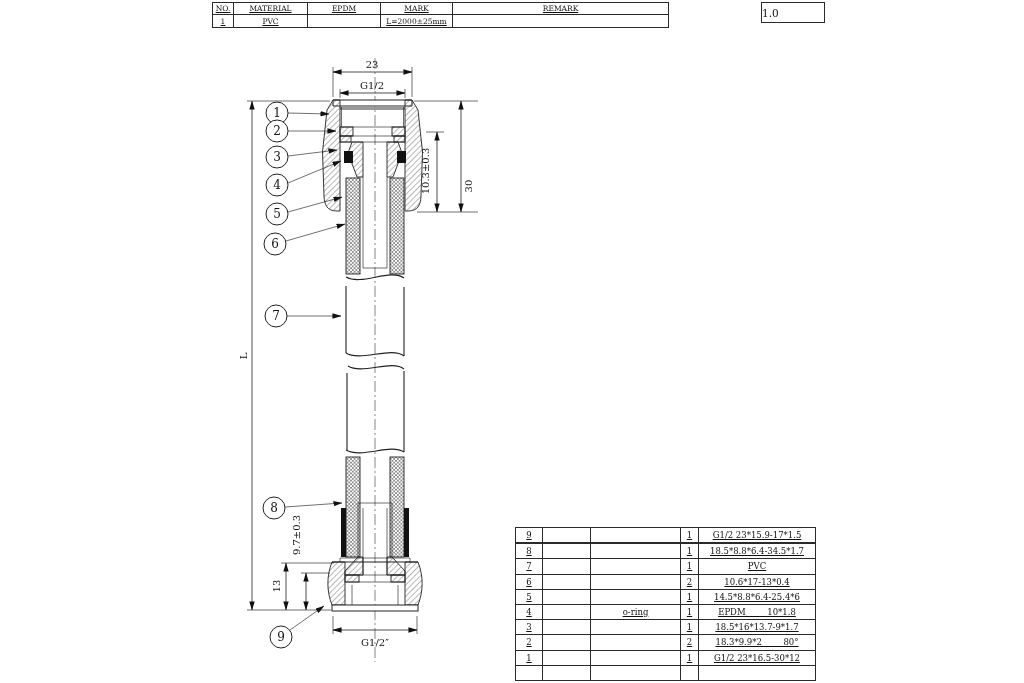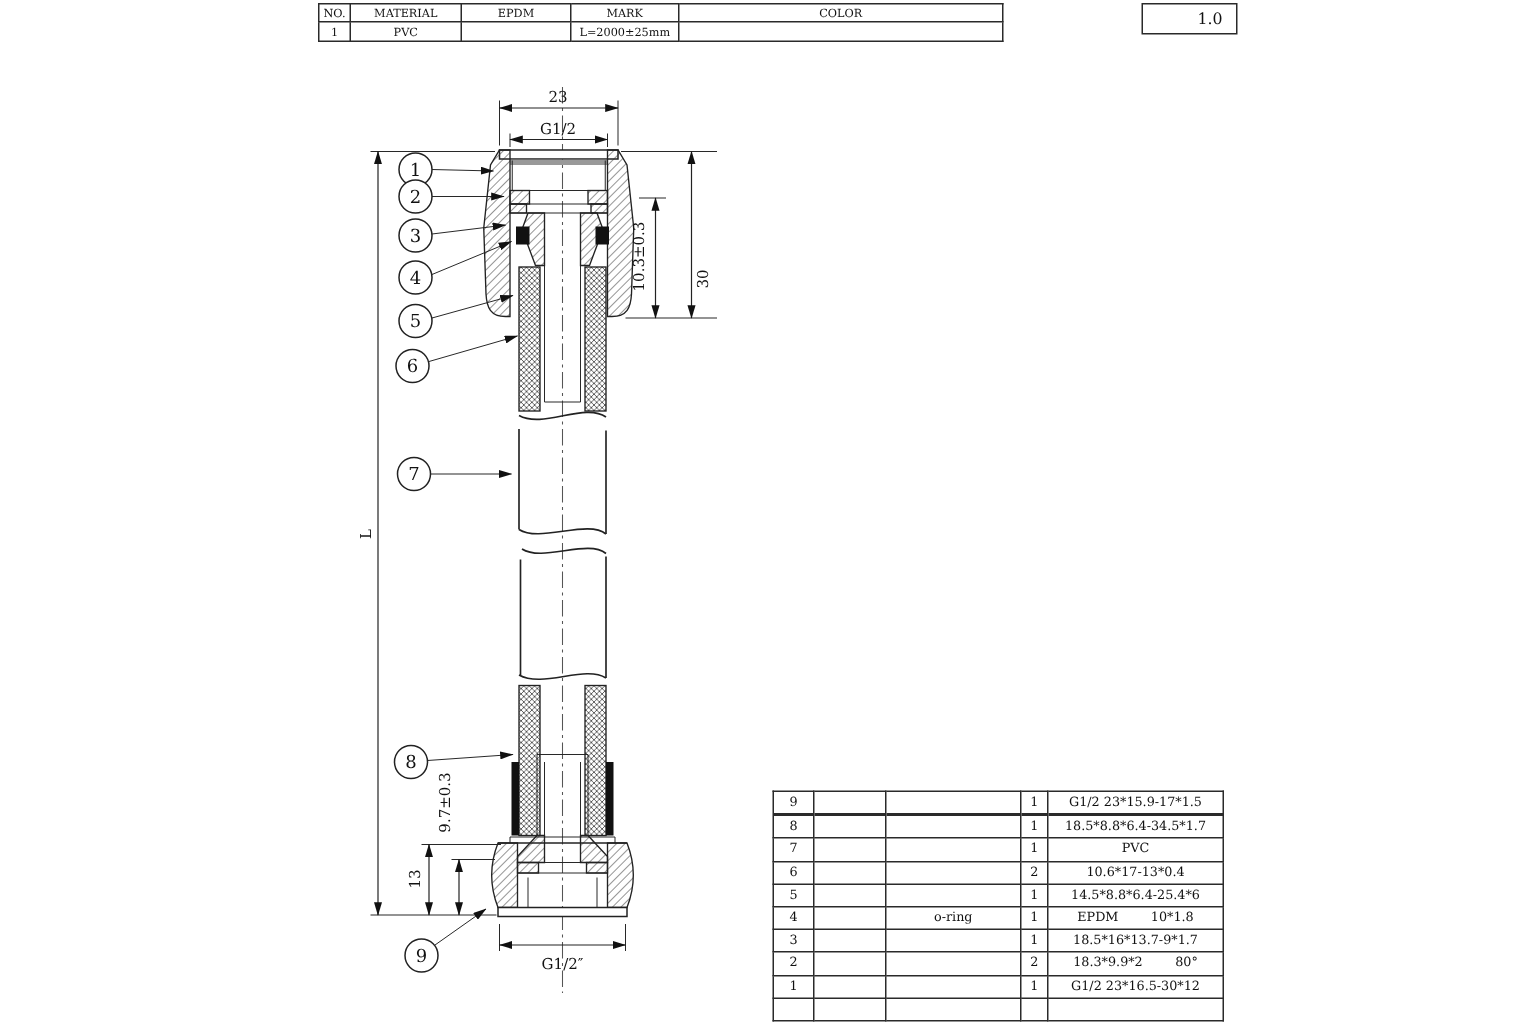--- a/index.html
+++ b/index.html
@@ -1,28 +1,28 @@
 <!DOCTYPE html>
 <html><head>
 <meta charset="utf-8">
 <style>
   html,body{margin:0;padding:0;background:#fff;}
   .sheet{position:relative;width:1024px;height:683px;background:#ffffff;overflow:hidden;
          font-family:"DejaVu Serif",serif;color:#111;}
   
-  table{border-collapse:collapse;table-layout:fixed;}
+  table{border-collapse:collapse;table-layout:fixed;text-decoration:underline;}
   .tbl td,.tbl th{border:1px solid #2a2a2a;font-weight:normal;text-align:center;
       overflow:hidden;white-space:pre;padding:0;}
   .title-block{position:absolute;left:212px;top:2px;}
   .title-block table{width:456px;}
   .title-block th{font-size:7.5px;height:11px;}
   .title-block td{font-size:7.5px;height:12px;}
   .version-box{position:absolute;left:761px;top:2px;width:64px;height:21px;
       border:1.6px solid #2a2a2a;font-size:10.5px;line-height:21px;
-      text-align:right;padding-right:9px;box-sizing:border-box;}
+      text-align:left;padding-right:9px;box-sizing:border-box;}
   .parts-block{position:absolute;left:515px;top:527px;}
   .parts-block table{width:300px;}
   .parts-block td{font-size:8.5px;height:14.2px;}
   .parts-block tr.hv td{border-bottom-width:2px;}
   
   svg.draw{position:absolute;left:0;top:0;}
   .s  {stroke:#222;stroke-width:1.1;fill:none;}
   .t  {stroke:#222;stroke-width:.65;fill:none;}
   .d  {stroke:#222;stroke-width:.8;fill:none;}
   .hf {fill:url(#h);stroke:#222;stroke-width:.9;}
@@ -195,21 +195,21 @@
           <col style="width:73px">
           <col style="width:72px">
           <col style="width:216px">
         </colgroup>
       <tbody>
           <tr>
         <th>NO.</th>
         <th>MATERIAL</th>
         <th>EPDM</th>
         <th>MARK</th>
-        <th>COLOR</th>
+        <th>REMARK</th>
       </tr>
       <tr>
         <td>1</td>
         <td>PVC</td>
         <td></td>
         <td>L=2000±25mm</td>
         <td></td>
       </tr>
     </tbody>
       </table>

